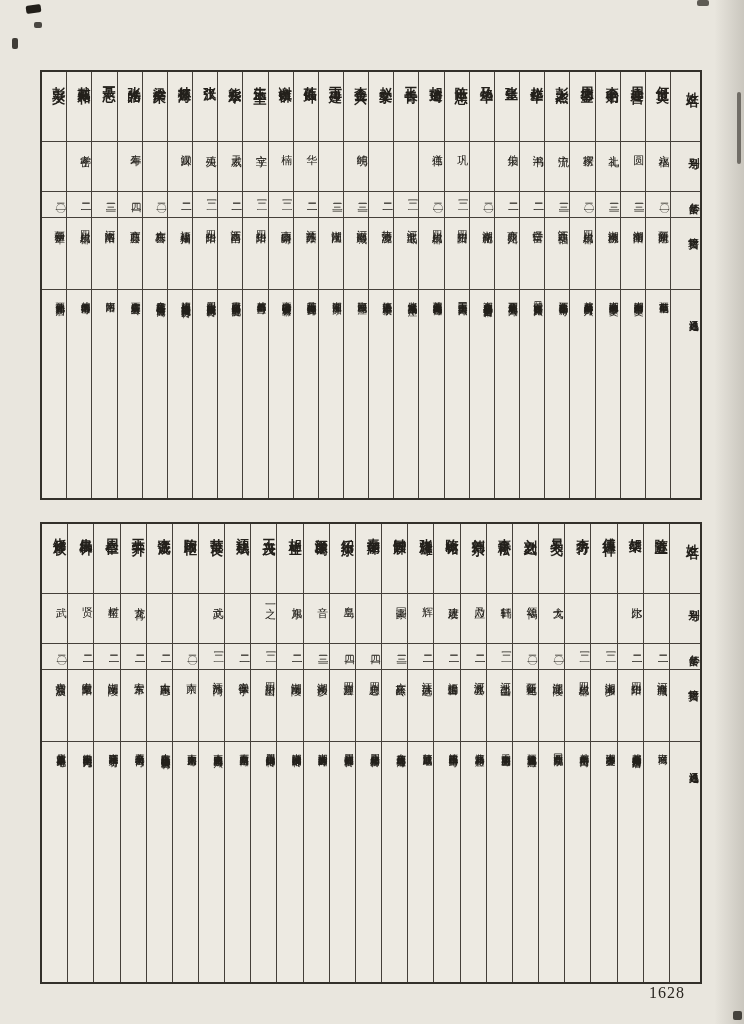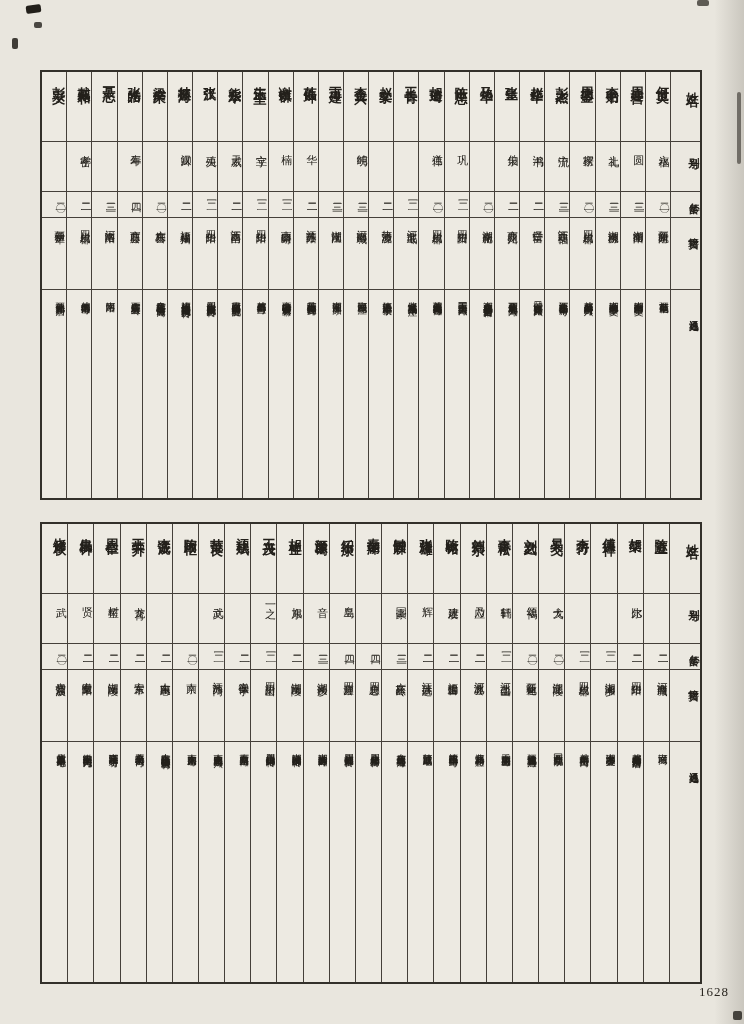--- a/index.html
+++ b/index.html
@@ -41,22 +41,22 @@
   .cell.age{height:26px;font-size:10.5px;padding-top:3px;line-height:1;}
   .cell.native{height:72px;font-size:10.5px;letter-spacing:1px;line-height:12px;}
   .cell.addr{flex:1;font-size:9.5px;line-height:11.5px;letter-spacing:0.5px;}
   .hdr{font-weight:bold;}
   .h-name{letter-spacing:18px;padding-top:10px;font-size:13.5px;}
   .h-alias{letter-spacing:9px;padding-top:7px;font-size:12px;}
   .h-age{letter-spacing:1px;padding-top:2px;font-size:11px;}
   .h-native{letter-spacing:20px;padding-top:12px;font-size:13px;}
   .h-addr{letter-spacing:52px;padding-top:22px;font-size:13.5px;}
   .page-number{
-    position:absolute;left:699px;top:984px;
-    font-size:13px;letter-spacing:1px;color:#2a2620;
+    position:absolute;left:649px;top:984px;
+    font-size:16px;letter-spacing:1px;color:#2a2620;
   }
   .speck{position:absolute;background:#221f1a;border-radius:2px;}
   .speck.s1{left:26px;top:5px;width:15px;height:8px;transform:rotate(-8deg);}
   .speck.s2{left:12px;top:38px;width:6px;height:11px;opacity:.85;}
   .speck.s3{left:34px;top:22px;width:8px;height:6px;opacity:.8;}
   .speck.s4{left:737px;top:92px;width:4px;height:72px;opacity:.55;}
   .speck.s5{left:733px;top:1011px;width:9px;height:9px;opacity:.8;}
   .speck.s6{left:697px;top:0;width:12px;height:6px;opacity:.7;}
 </style>
 </head>

